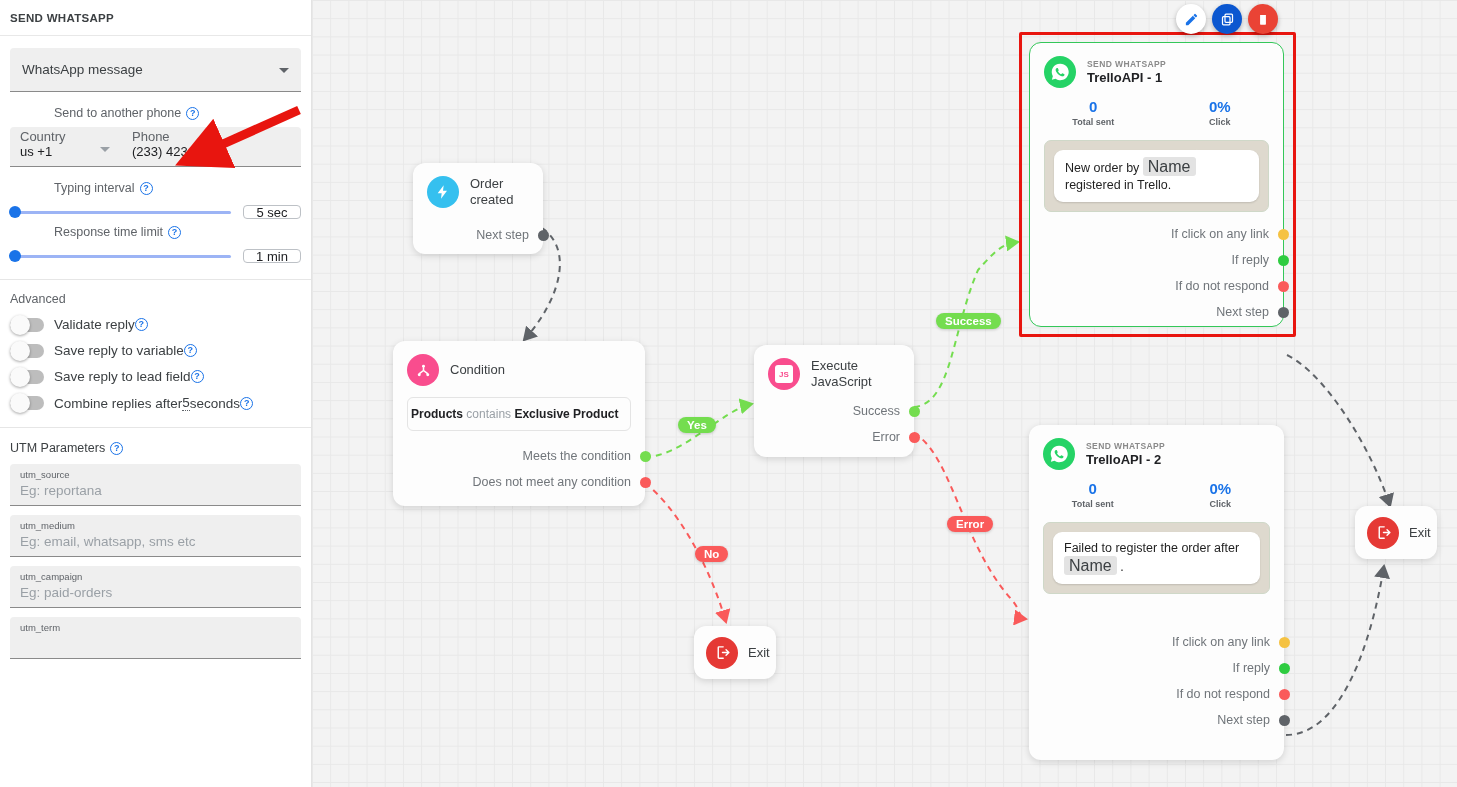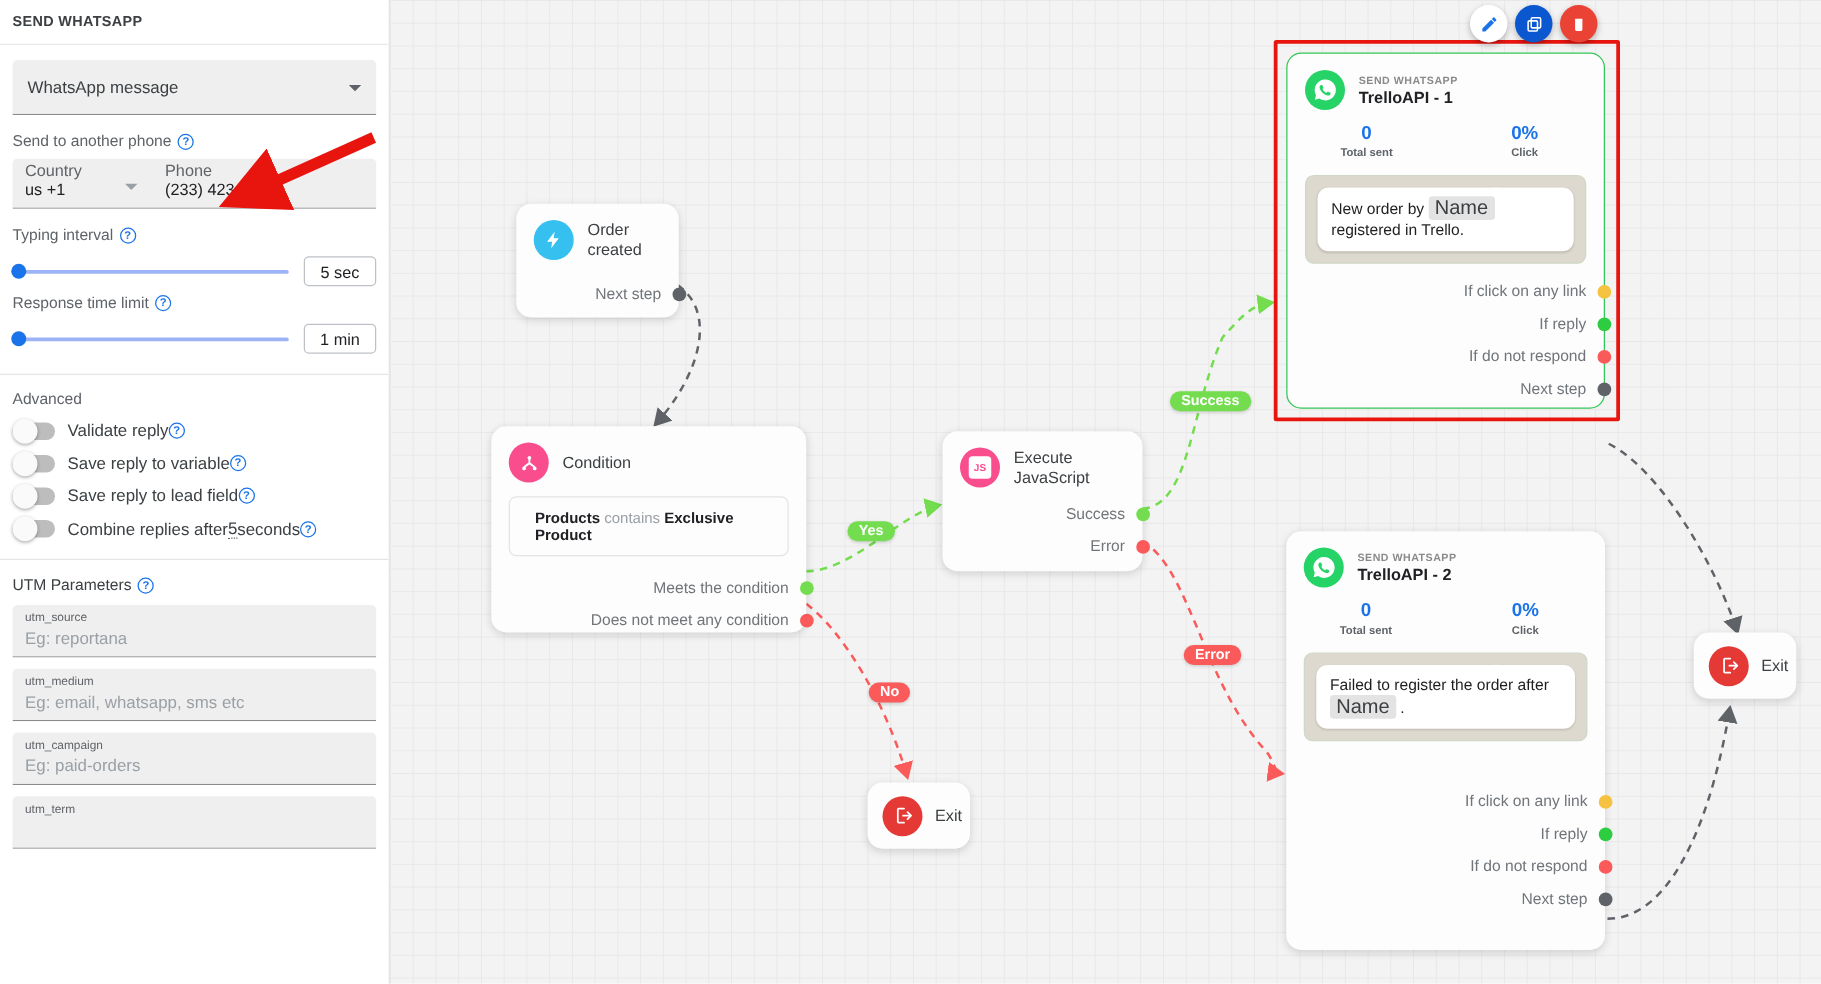--- a/index.html
+++ b/index.html
@@ -32,21 +32,21 @@
     display: flex; align-items: center; padding: 0 12px;
     position: relative;
   }
   .select-field .val { font-size: 13.5px; color: #3c4043; }
   .caret {
     position: absolute; right: 12px; top: 50%; margin-top: -2px;
     width: 0; height: 0; border-left: 5px solid transparent;
     border-right: 5px solid transparent; border-top: 5px solid #5f6368;
   }
 
-  .field-label-row { display: flex; align-items: center; gap: 5px; margin-top: 14px; }
+  .field-label-row { display: flex; align-items: center; gap: 5px; margin-top: 14px; margin-left: 44px; }
   .field-label { font-size: 12.5px; color: #5f6368; }
   .help {
     width: 13px; height: 13px; border-radius: 50%;
     border: 1.2px solid #1a73e8; color: #1a73e8;
     font-size: 9px; line-height: 11px; text-align: center;
     font-weight: bold; display: inline-block; flex: 0 0 13px;
   }
 
   .phone-row {
     margin-top: 7px; height: 40px; background: #efefef;
@@ -64,21 +64,21 @@
   .slider-track {
     flex: 1; height: 3px; background: #9cb4f5; border-radius: 2px;
     position: relative;
   }
   .slider-thumb {
     position: absolute; left: 0; top: 50%; width: 12px; height: 12px;
     margin-top: -6px; margin-left: -1px;
     background: #1a73e8; border-radius: 50%;
   }
   .slider-val {
-    width: 58px; height: 24px; border: 1px solid #bdc1c6; border-radius: 4px;
+    width: 58px; height: 14px; border: 1px solid #bdc1c6; border-radius: 4px;
     display: flex; align-items: center; justify-content: center;
     font-size: 13px; color: #202124; background:#fff;
   }
 
   .sep { height: 1px; background: #e6e6e6; margin: 16px -10px 0 -10px; }
 
   .section-title { font-size: 12.5px; color: #5f6368; margin-top: 12px; }
 
   .toggle-row { display: flex; align-items: center; gap: 10px; margin-top: 11px; }
   .toggle {
@@ -154,21 +154,21 @@
   }
 
   .port-list { padding: 12px 0 14px 0; }
   .port { display: flex; align-items: center; justify-content: flex-end;
           gap: 0; height: 26px; padding-right: 0; position: relative; }
   .port .pl { font-size: 12.5px; color: #70757a; padding-right: 14px; }
   .port .pd { width: 11px; height: 11px; border-radius: 50%; position: absolute; right: -5.5px; }
 
   .cond-expr {
     margin: 11px 14px 0 14px; border: 1px solid #e4e4e4; border-radius: 6px;
-    padding: 9px 20px; font-size: 12px; color: #202124;
+    padding: 9px 3px; font-size: 12px; color: #202124;
   }
   .cond-expr .op { color: #9aa0a6; }
   .cond-expr b { font-weight: bold; }
 
   
   .sel-frame {
     position: absolute; border: 3px solid #e8150f; border-radius: 2px;
   }
   .sel-node-outline { border: 1.5px solid #34c759 !important; box-shadow: none !important; }
   .tool-bar { position: absolute; display: flex; gap: 6px; }

